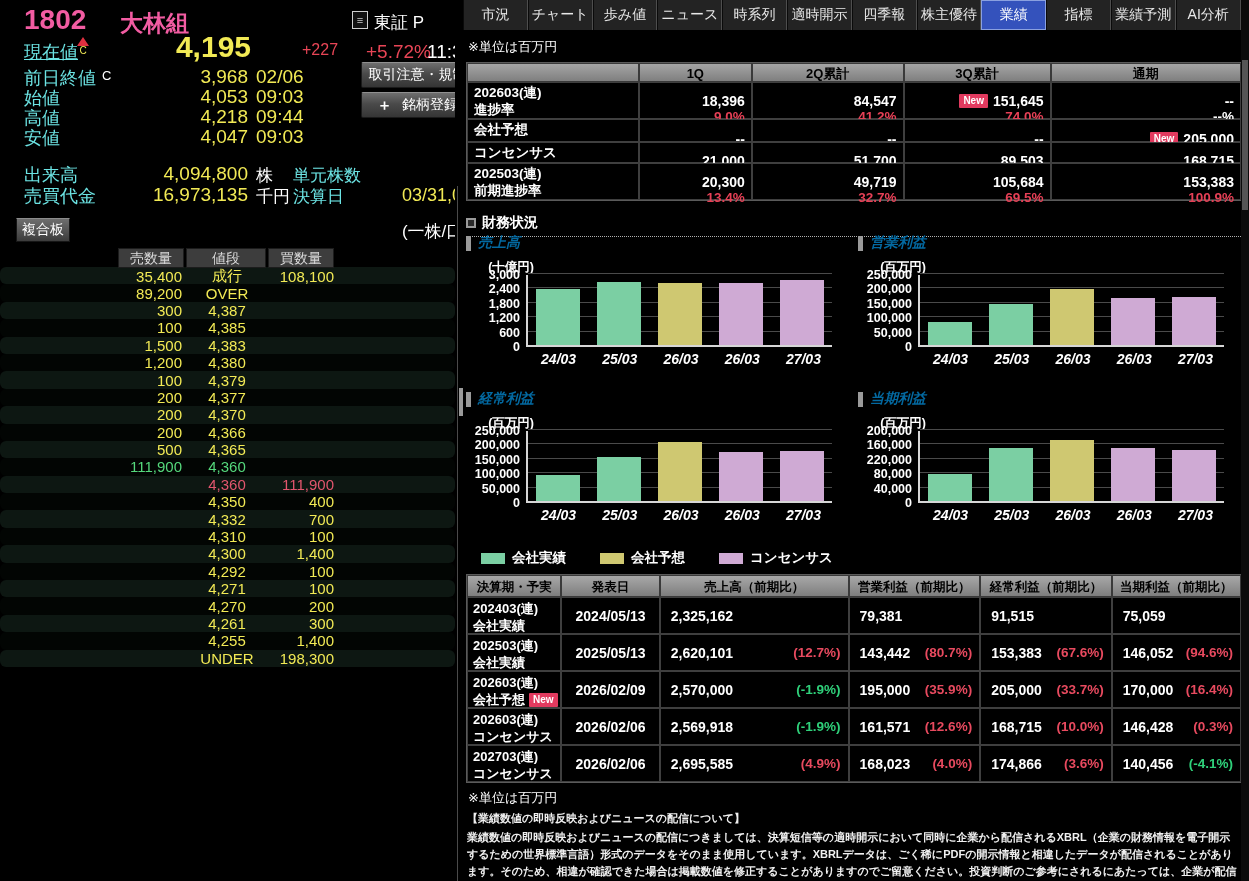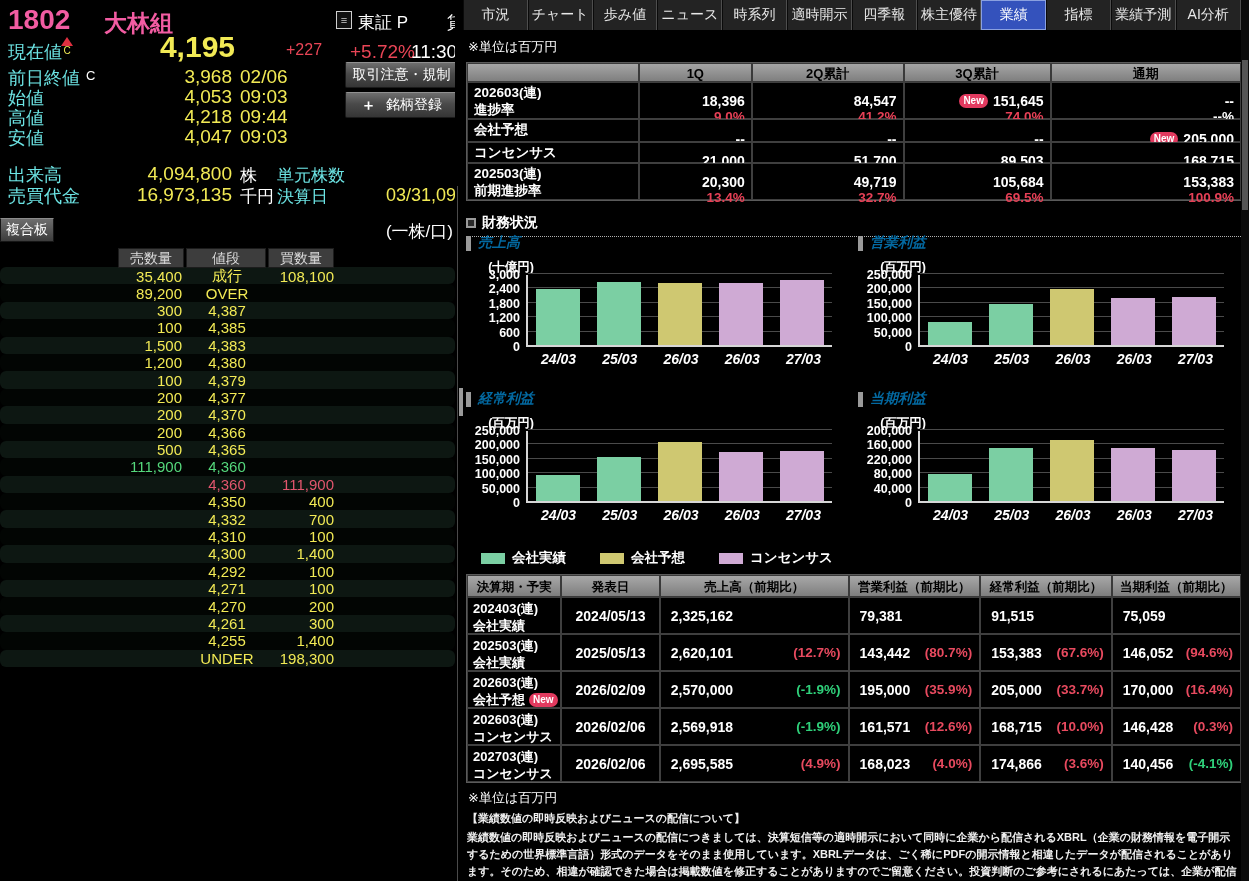--- a/index.html
+++ b/index.html
@@ -1,32 +1,32 @@
 <!DOCTYPE html>
 <html><head>
 <meta charset="utf-8">
 <style>
   * { margin:0; padding:0; box-sizing:border-box; }
   body { background:#000; font-family:"Liberation Sans","DejaVu Sans",sans-serif; }
   #stage { position:relative; width:1249px; height:881px; background:#000; overflow:hidden; }
 
   
   #left-panel { position:absolute; left:0; top:0; width:455px; height:881px; background:#000; }
-  .lp-top { position:absolute; left:0; top:0; width:455px; height:246px; }
+  .lp-top { position:absolute; left:16px; top:0; width:455px; height:246px; }
   .abs { position:absolute; }
   .cyan { color:#6ce4e4; }
   .yel  { color:#f2ea55; }
   .wht  { color:#ffffff; }
   .red  { color:#e84556; }
   .code { left:8px; top:4px; font-size:28px; font-weight:bold; color:#f25ca2; }
   .name { left:104px; top:8px; font-size:23px; font-weight:bold; color:#f25ca2; }
   .mkt-icon { left:336px; top:11px; width:16px; height:18px; border:1px solid #cfcfcf; background:#111; color:#cfcfcf; font-size:11px; line-height:16px; text-align:center; }
   .market { left:358px; top:11px; font-size:17px; color:#fff; }
   .margin-clip { left:447px; top:11px; width:8px; overflow:hidden; font-size:17px; color:#fff; white-space:nowrap; }
-  .cur-label { left:8px; top:40px; font-size:18px; }
+  .cur-label { left:8px; top:40px; font-size:18px;text-decoration:underline; }
   .marker { left:60px; top:37px; display:flex; flex-direction:column; align-items:center; width:14px; }
   .tri-up { width:0; height:0; border-left:6px solid transparent; border-right:6px solid transparent; border-bottom:9px solid #e03040; }
   .marker-c { font-size:10px; color:#f2ea55; line-height:10px; }
   .cur-value { left:105px; top:30px; width:130px; text-align:right; font-size:30px; font-weight:bold; color:#f2ea55; }
   .cur-change { left:286px; top:41px; font-size:16px; }
   .cur-pct { left:350px; top:41px; font-size:19px; }
   .cur-time { left:411px; top:41px; font-size:19px; }
   .lp-row-label { left:8px; font-size:18px; }
   .lp-c2 { left:86px; font-size:13px; color:#fff; }
   .lp-row-val { left:128px; width:104px; text-align:right; font-size:19px; }
@@ -75,21 +75,21 @@
 
   
   #quarter-table { position:absolute; left:3px; top:62px; width:776px; border:1px solid #5a5a5a; background:#000;
                    display:grid; grid-template-columns:22.2% 14.6% 19.6% 19% 24.6%; grid-template-rows:19px 37px 23px 21px 37px; }
   .qh { background:linear-gradient(#a5a5a5,#7f7f7f); color:#000; font-size:13px; font-weight:bold; text-align:center; line-height:19px; border:1px solid #3a3a3a; }
   .ql { color:#fff; font-size:13.5px; font-weight:bold; padding:2px 0 0 6px; border:1px solid #3f3f3f; background:#000; line-height:1.25; }
   .qc { border:1px solid #3f3f3f; background:#000; display:flex; flex-direction:column; justify-content:center; align-items:flex-end; padding-right:6px; }
   .qc .v { color:#fff; font-size:14px; font-weight:bold; display:flex; align-items:center; gap:5px;margin-top:16px; }
   .qc .p { color:#e64056; font-size:13.5px; font-weight:bold; }
   .qc .p.plain { color:#fff; }
-  .new-badge { background:#e23a5f; color:#fff; font-size:10px; font-weight:bold; padding:0 4px; border-radius:7px; line-height:14px; display:inline-block; }
+  .new-badge { background:#e23a5f; color:#fff; font-size:10px; font-weight:bold; padding:0 4px; border-radius:1px; line-height:14px; display:inline-block; }
 
   
   #fin-section { position:absolute; left:3px; top:214px; width:775px; border-bottom:1px dotted #b0b0b0; padding-bottom:4px; display:flex; align-items:center; gap:6px; }
   .sq-icon { width:10px; height:10px; border:2px solid #9a9a9a; background:#2a2a2a; display:inline-block; }
   .sec-title { color:#fff; font-size:14px; font-weight:bold; }
 
   
   #charts { position:absolute; left:3px; top:234px; width:775px; }
   .chart { position:absolute; width:384px; }
   .c-head { display:flex; align-items:center; gap:7px; height:18px; }

